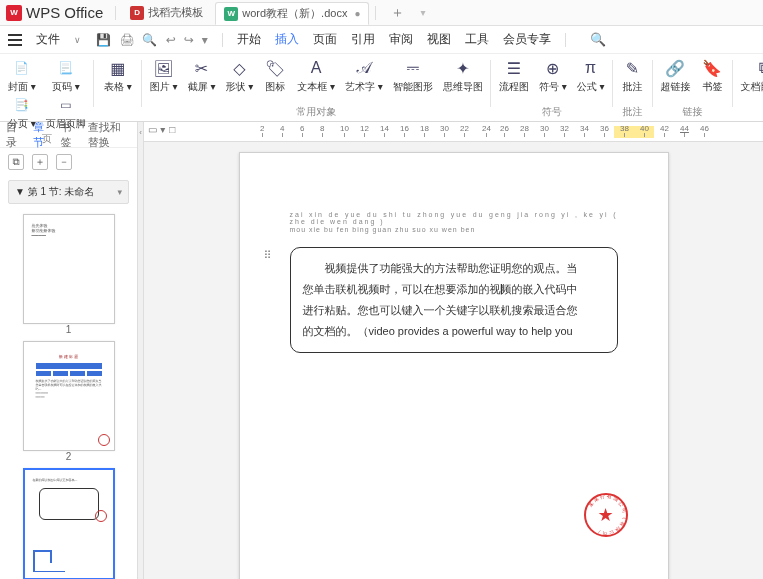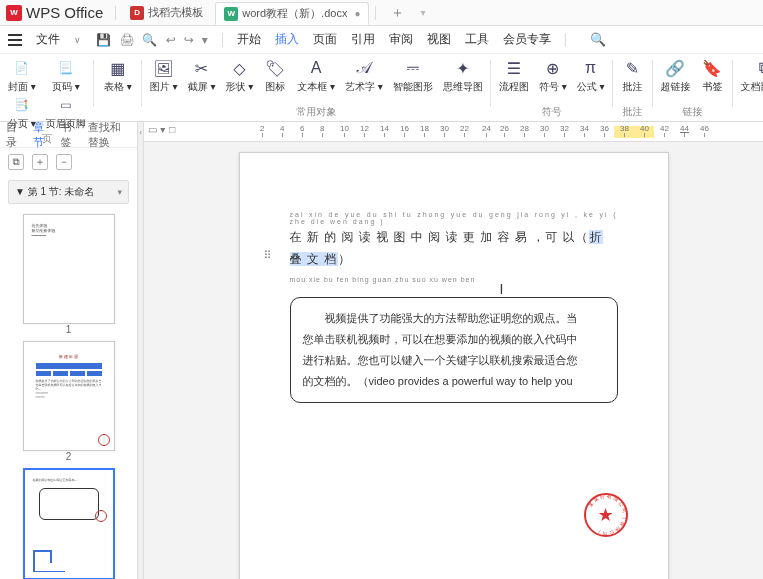--- a/index.html
+++ b/index.html
@@ -381,23 +381,20 @@
           <div class="tick maj" style="left: 426px; text-decoration: underline;">44</div>
           <div class="tick maj" style="left: 446px;">46</div>
         </div>
     </div>
 
     <div class="canvas">
       <div class="page">
         <div class="drag-dots">⠿</div>
 
         <div class="pinyin-line">zai  xin  de  yue  du  shi  tu  zhong  yue  du  geng  jia  rong  yi   ,  ke  yi  (  zhe  die  wen  dang  )</div>
-        <div class="cn-line">
-          <span>在 新 的 阅 读 视 图 中 阅 读 更 加 容 易 ，可 以（</span><span class="hl">折 叠 文 档</span><span>）</span>
-        </div>
         <div class="pinyin-line" style="letter-spacing:1px;">mou xie bu fen bing guan zhu suo xu wen ben</div>
 
         <div class="cursor-caret"></div>
 
         <div class="vbox">
           <div class="ind">视频提供了功能强大的方法帮助您证明您的观点。当</div>
           <div>您单击联机视频时，可以在想要添加的视频的嵌入代码中</div>
           <div>进行粘贴。您也可以键入一个关键字以联机搜索最适合您</div>
           <div>的文档的。（video provides a powerful way to help you</div>
         </div>

